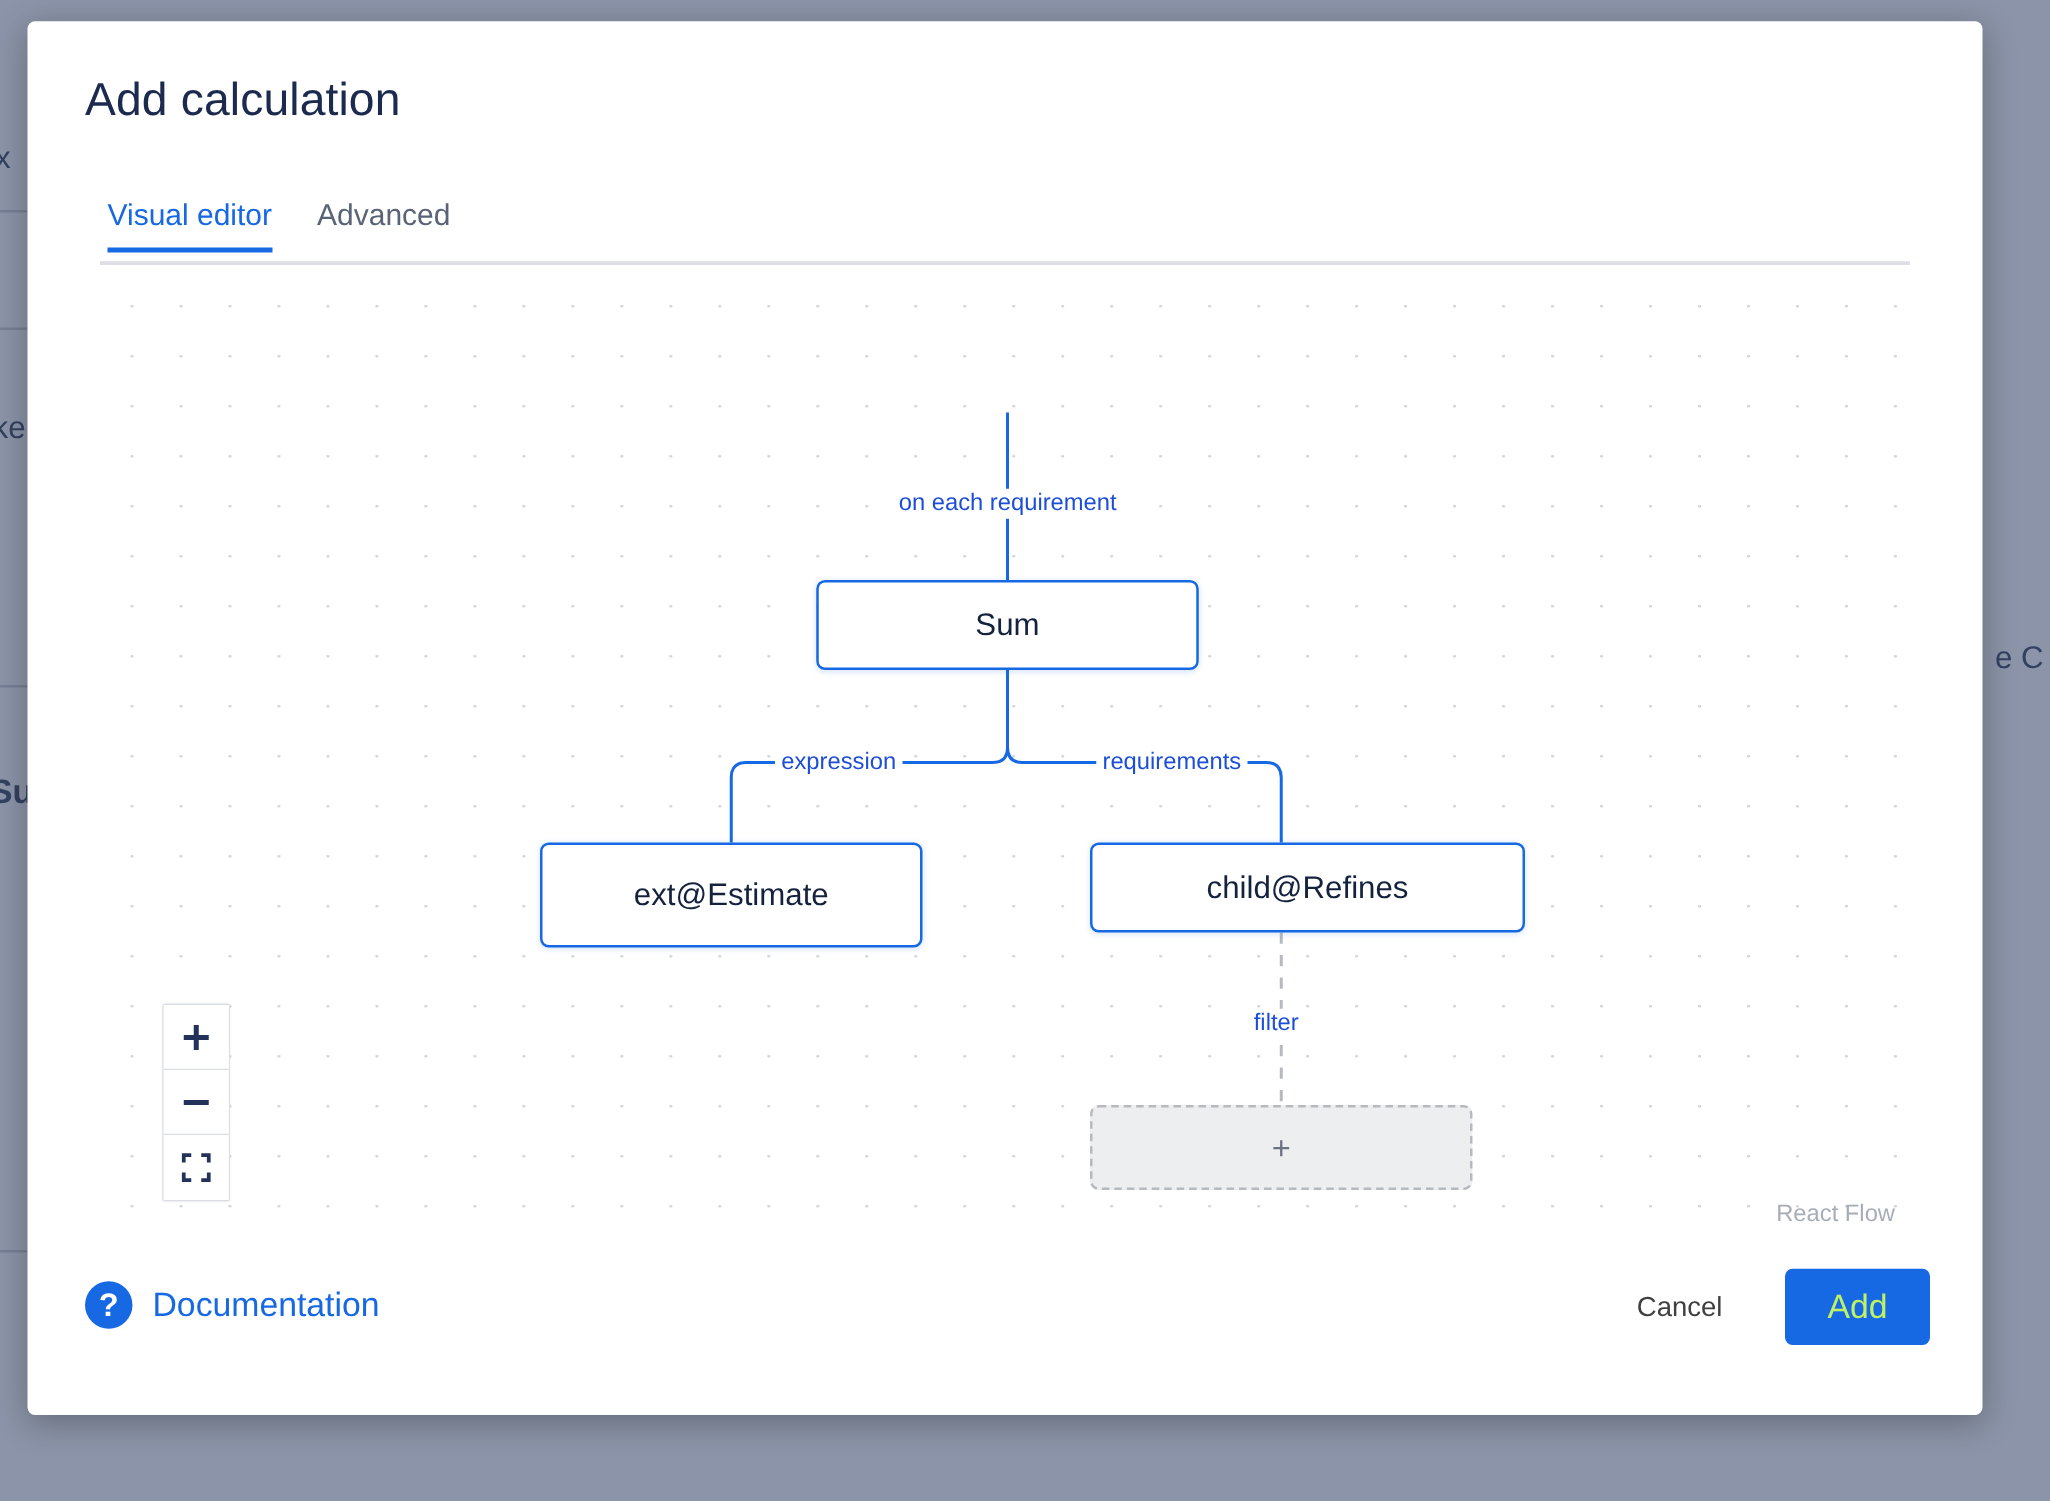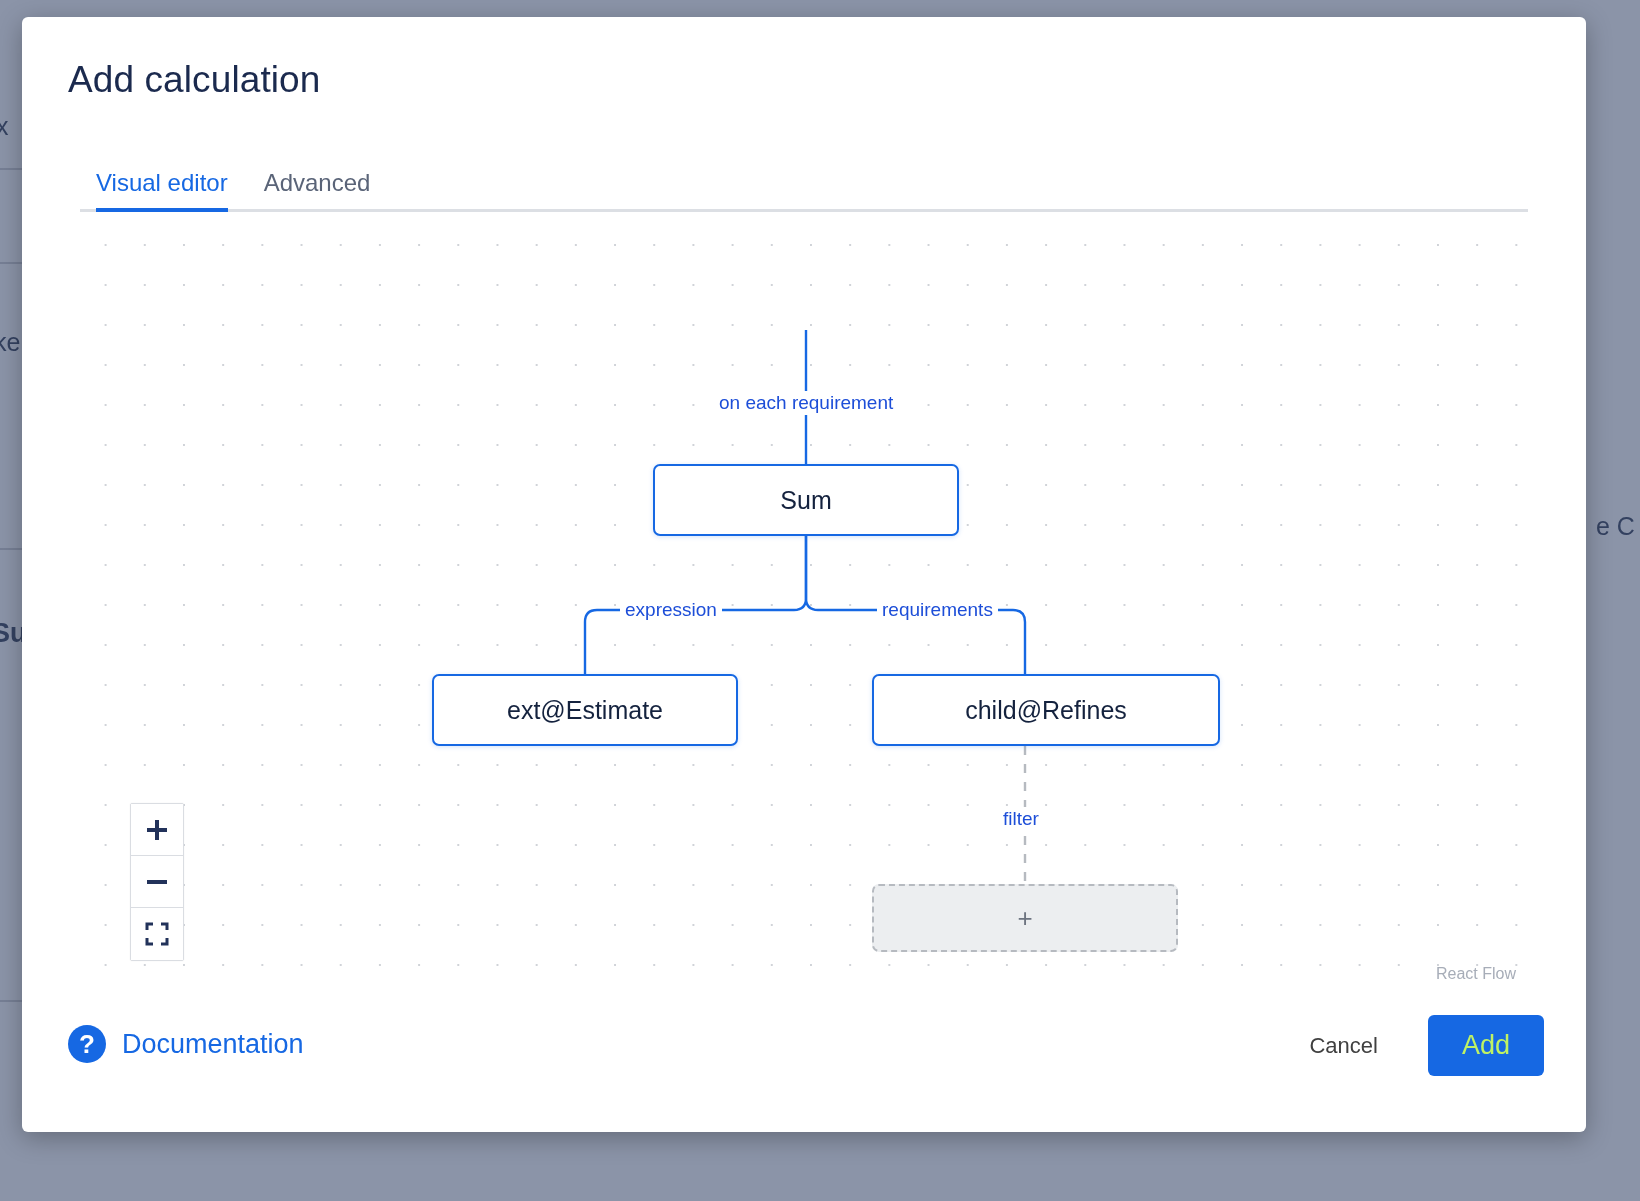--- a/index.html
+++ b/index.html
@@ -54,26 +54,26 @@
     left: 46px;
     top: 42px;
     font-size: 37px;
     color: #1b2a4e;
     letter-spacing: .1px;
   }
 
   
   #tabs {
     position: absolute;
-    left: 74px;
+    left: 64px;
     top: 142px;
     width: 1448px;
     height: 50px;
     display: flex;
-    align-items: flex-end;
+    align-items: flex-start;
   }
   #tabs-underline {
     position: absolute;
     left: 58px;
     top: 192px;
     width: 1448px;
     height: 3px;
     background: #dcdfe4;
   }
   .tab {
@@ -173,21 +173,21 @@
     cursor: pointer;
     background: #fff;
   }
   .ctrl-btn:last-child { border-bottom: none; }
   .ctrl-btn svg { display: block; }
 
   #react-flow-attribution {
     position: absolute;
     right: 12px;
     bottom: 4px;
-    font-size: 16px;
+    font-size: 19px;
     color: #a7adb8;
     z-index: 5;
   }
 
   
   #footer {
     position: absolute;
     left: 0;
     right: 0;
     bottom: 0;
@@ -282,21 +282,21 @@
 
       <path d="M945,534 L945,672" fill="none" stroke="#b6bac0" stroke-width="2.4" stroke-dasharray="9 9"></path>
     </svg>
 
     <div class="edge-label" style="left:634px;top:179px;">on each requirement</div>
     <div class="edge-label" style="left:540px;top:386px;">expression</div>
     <div class="edge-label" style="left:797px;top:386px;">requirements</div>
     <div class="edge-label" style="left:918px;top:595px;">filter</div>
 
     <div class="node" style="left:573px;top:252px;width:306px;height:72px;">Sum</div>
-    <div class="node" style="left:352px;top:462px;width:306px;height:72px;">ext@Estimate</div>
+    <div class="node" style="left:352px;top:462px;width:306px;height:84px;">ext@Estimate</div>
     <div class="node" style="left:792px;top:462px;width:348px;height:72px;">child@Refines</div>
     <div class="node placeholder" style="left:792px;top:672px;width:306px;height:68px;">+</div>
 
     <div id="flow-controls">
       <div class="ctrl-btn">
         <span>
           <svg width="26" height="26" viewBox="0 0 26 26">
             <rect x="11" y="3" width="4" height="20" fill="#22325a"></rect>
             <rect x="3" y="11" width="20" height="4" fill="#22325a"></rect>
           </svg>

